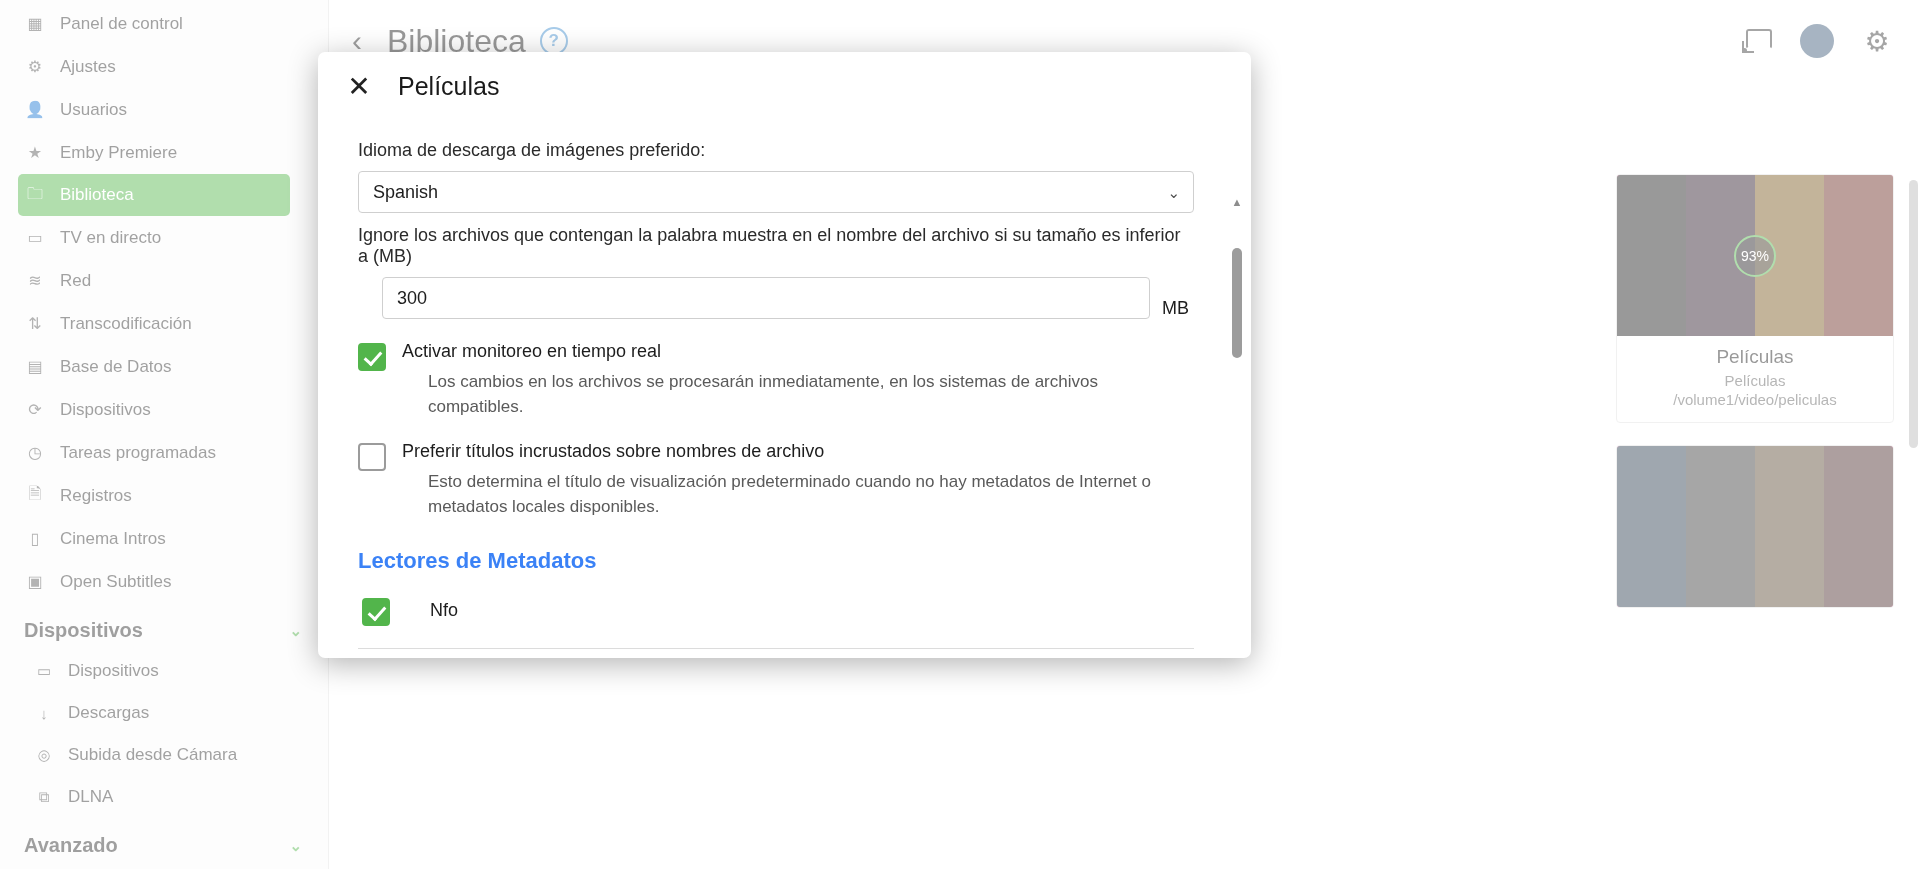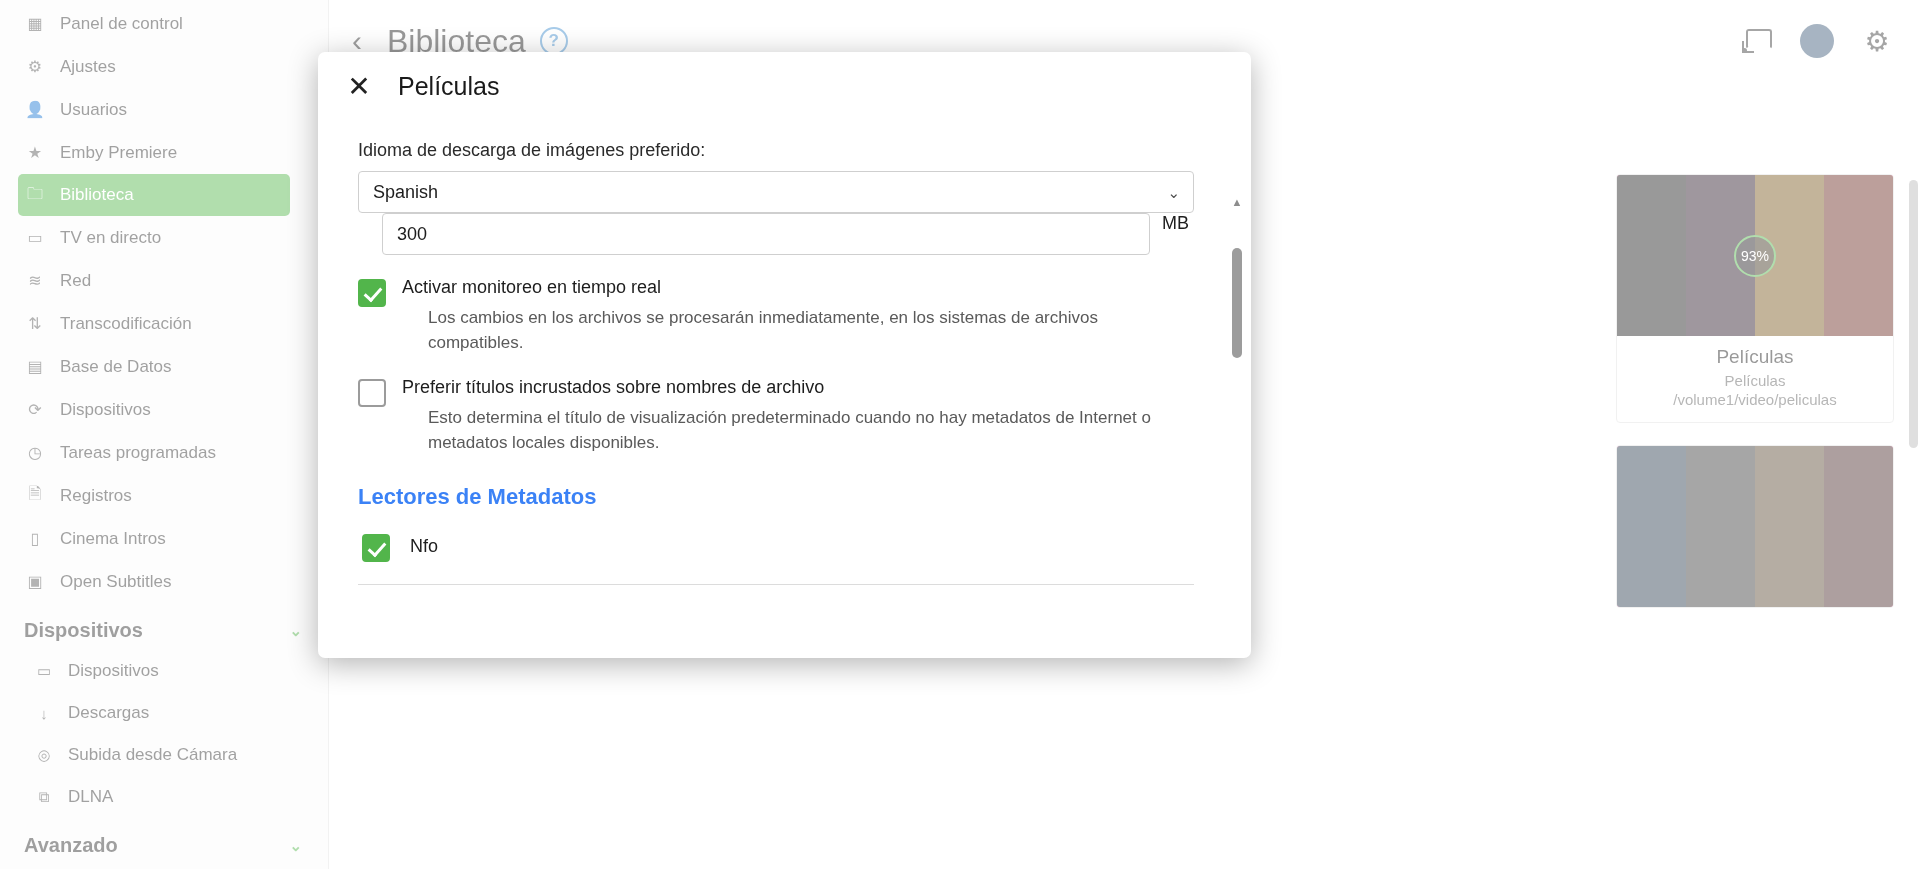--- a/index.html
+++ b/index.html
@@ -222,21 +222,21 @@
     border: 1px solid #cfcfcf; border-radius: 4px;
     background: #fff;
     font-size: 18px; color: #1d1d1d;
     padding: 0 36px 0 14px;
     display: flex; align-items: center;
   }
   .select-caret {
     position: absolute; right: 14px; top: 13px;
     color: #4a4a4a; font-size: 15px; pointer-events: none;
   }
-  .mb-row { display: flex; align-items: flex-start; gap: 12px; padding-left: 24px; }
+  .mb-row { display: flex; align-items: flex-end; gap: 12px; padding-left: 24px; }
   .num-input {
     width: 808px; height: 42px;
     border: 1px solid #cfcfcf; border-radius: 4px;
     background: #fff;
     font-size: 18px; color: #1d1d1d;
     padding: 0 14px;
     display: flex; align-items: center;
   }
   .mb-unit { font-size: 18px; color: #1d1d1d; }
 
@@ -264,21 +264,21 @@
   .chk-desc {
     font-size: 17px; color: #5a5a5a;
     margin-top: 8px; line-height: 1.45;
     padding-left: 26px;
   }
   .section-title {
     font-size: 22px; font-weight: bold; color: #3b82f6;
     margin-top: 28px;
   }
   .reader-row {
-    display: flex; align-items: center; gap: 20px;
+    display: flex; align-items: center; gap: 40px;
     margin-top: 22px; padding-left: 4px;
   }
   .reader-label { font-size: 18px; color: #1d1d1d; }
   .divider {
     height: 1px; background: #dcdcdc;
     margin-top: 22px; width: 836px;
   }
 
   
   .modal-scroll-track {
@@ -484,20 +484,21 @@
     </div>
 
     <div class="modal-body">
 
       <div class="field-label">Idioma de descarga de imágenes preferido:</div>
       <div class="select-wrap">
         <div class="select-box">Spanish</div>
         <span class="select-caret">⌄</span>
       </div>
 
+      <div class="field-label">Ignore los archivos que contengan la palabra muestra en el nombre del archivo si su tamaño es inferior a (MB)</div>
       <div class="mb-row">
         <div class="num-input">300</div>
         <div class="mb-unit">MB</div>
       </div>
 
       <div class="check-row">
         <div class="chk on"></div>
         <div class="chk-text">
           <div class="chk-label">Activar monitoreo en tiempo real</div>
           <div class="chk-desc">Los cambios en los archivos se procesarán inmediatamente, en los sistemas de archivos compatibles.</div>

